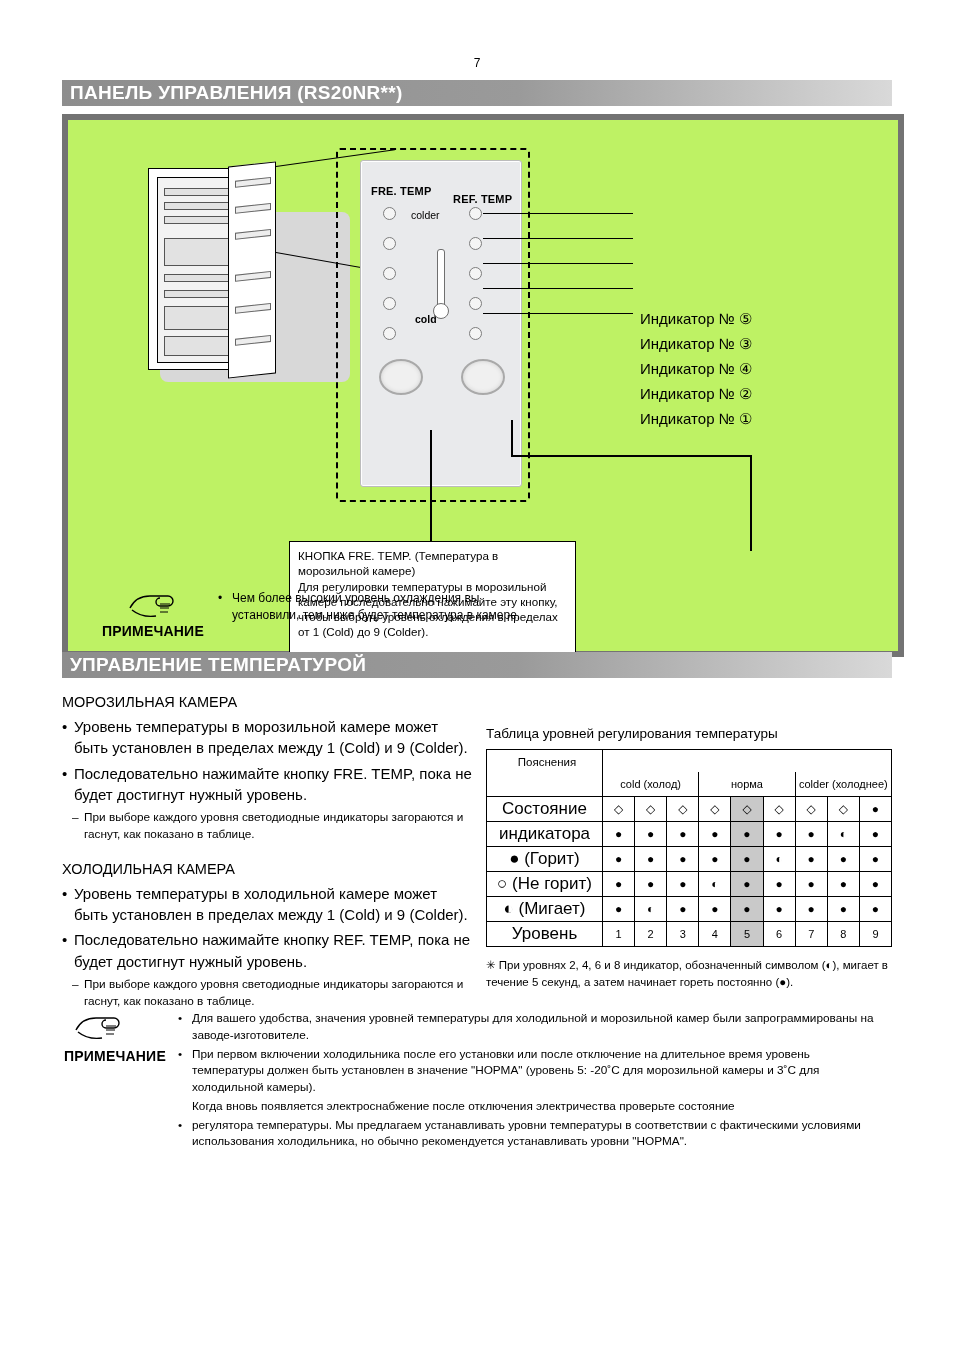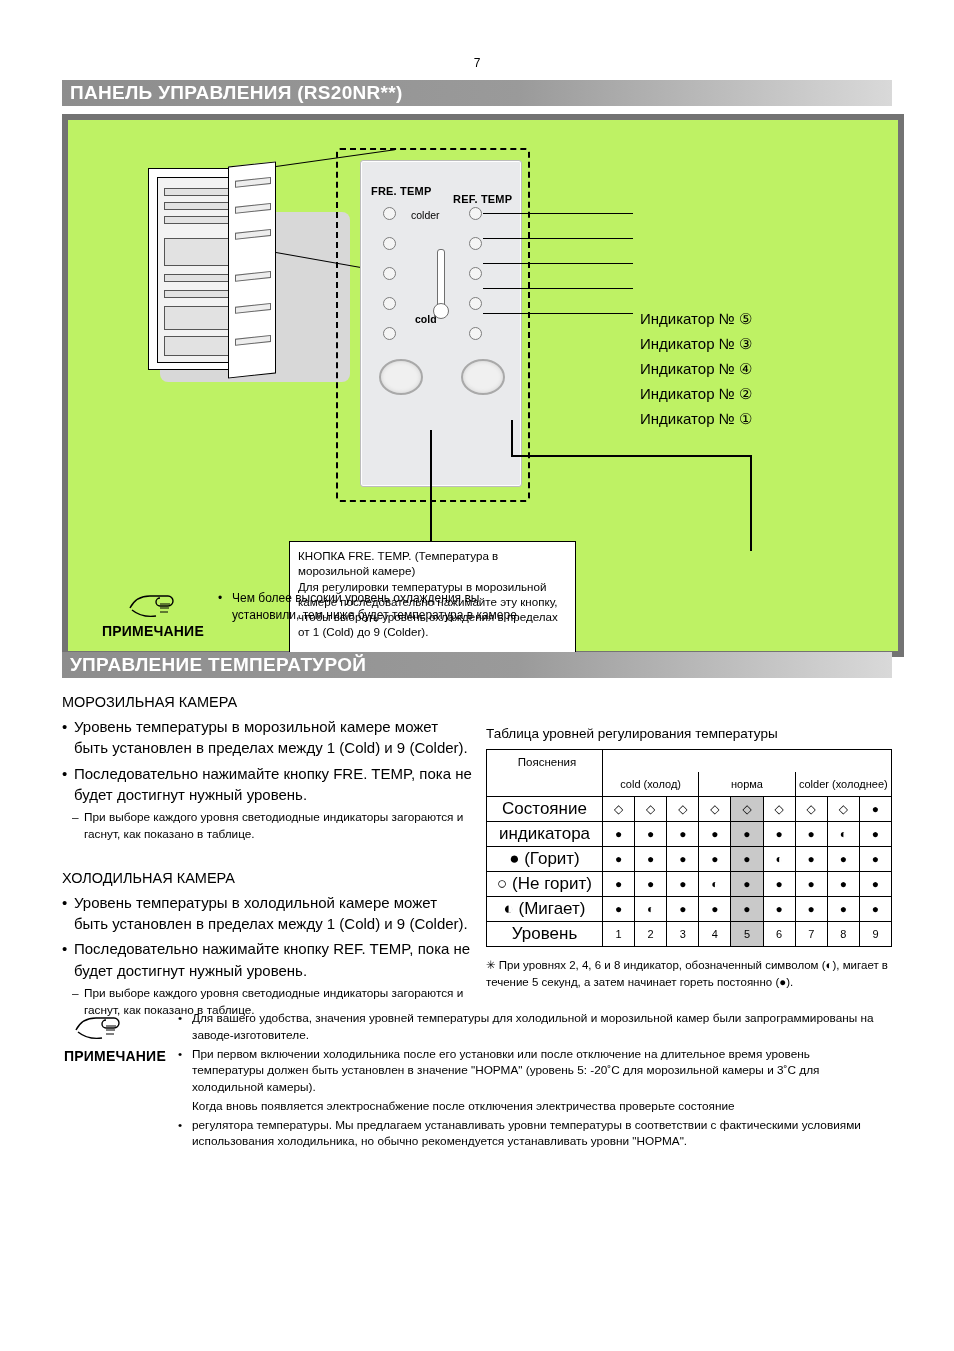--- a/index.html
+++ b/index.html
@@ -182,21 +182,21 @@
   </div>
 
   <div class="section-bar" id="bar2">УПРАВЛЕНИЕ ТЕМПЕРАТУРОЙ</div>
 
   <div class="col-left">
     <div class="h3">МОРОЗИЛЬНАЯ КАМЕРА</div>
     <p class="bul">Уровень температуры в морозильной камере может быть установлен в пределах между 1 (Cold) и 9 (Colder).</p>
     <p class="bul">Последовательно нажимайте кнопку FRE. TEMP, пока не будет достигнут нужный уровень.</p>
     <p class="sub">При выборе каждого уровня светодиодные индикаторы загораются и гаснут, как показано в таблице.</p>
 
-    <div class="h3" style="margin-top:27px;">ХОЛОДИЛЬНАЯ КАМЕРА</div>
+    <div class="h3" style="margin-top:18px;">ХОЛОДИЛЬНАЯ КАМЕРА</div>
     <p class="bul">Уровень температуры в холодильной камере может быть установлен в пределах между 1 (Cold) и 9 (Colder).</p>
     <p class="bul">Последовательно нажимайте кнопку REF. TEMP, пока не будет достигнут нужный уровень.</p>
     <p class="sub">При выборе каждого уровня светодиодные индикаторы загораются и гаснут, как показано в таблице.</p>
   </div>
 
   <div class="col-right">
     <div class="tbl-title">Таблица уровней регулирования температуры</div>
 
     <table class="levels">
       <tbody>

